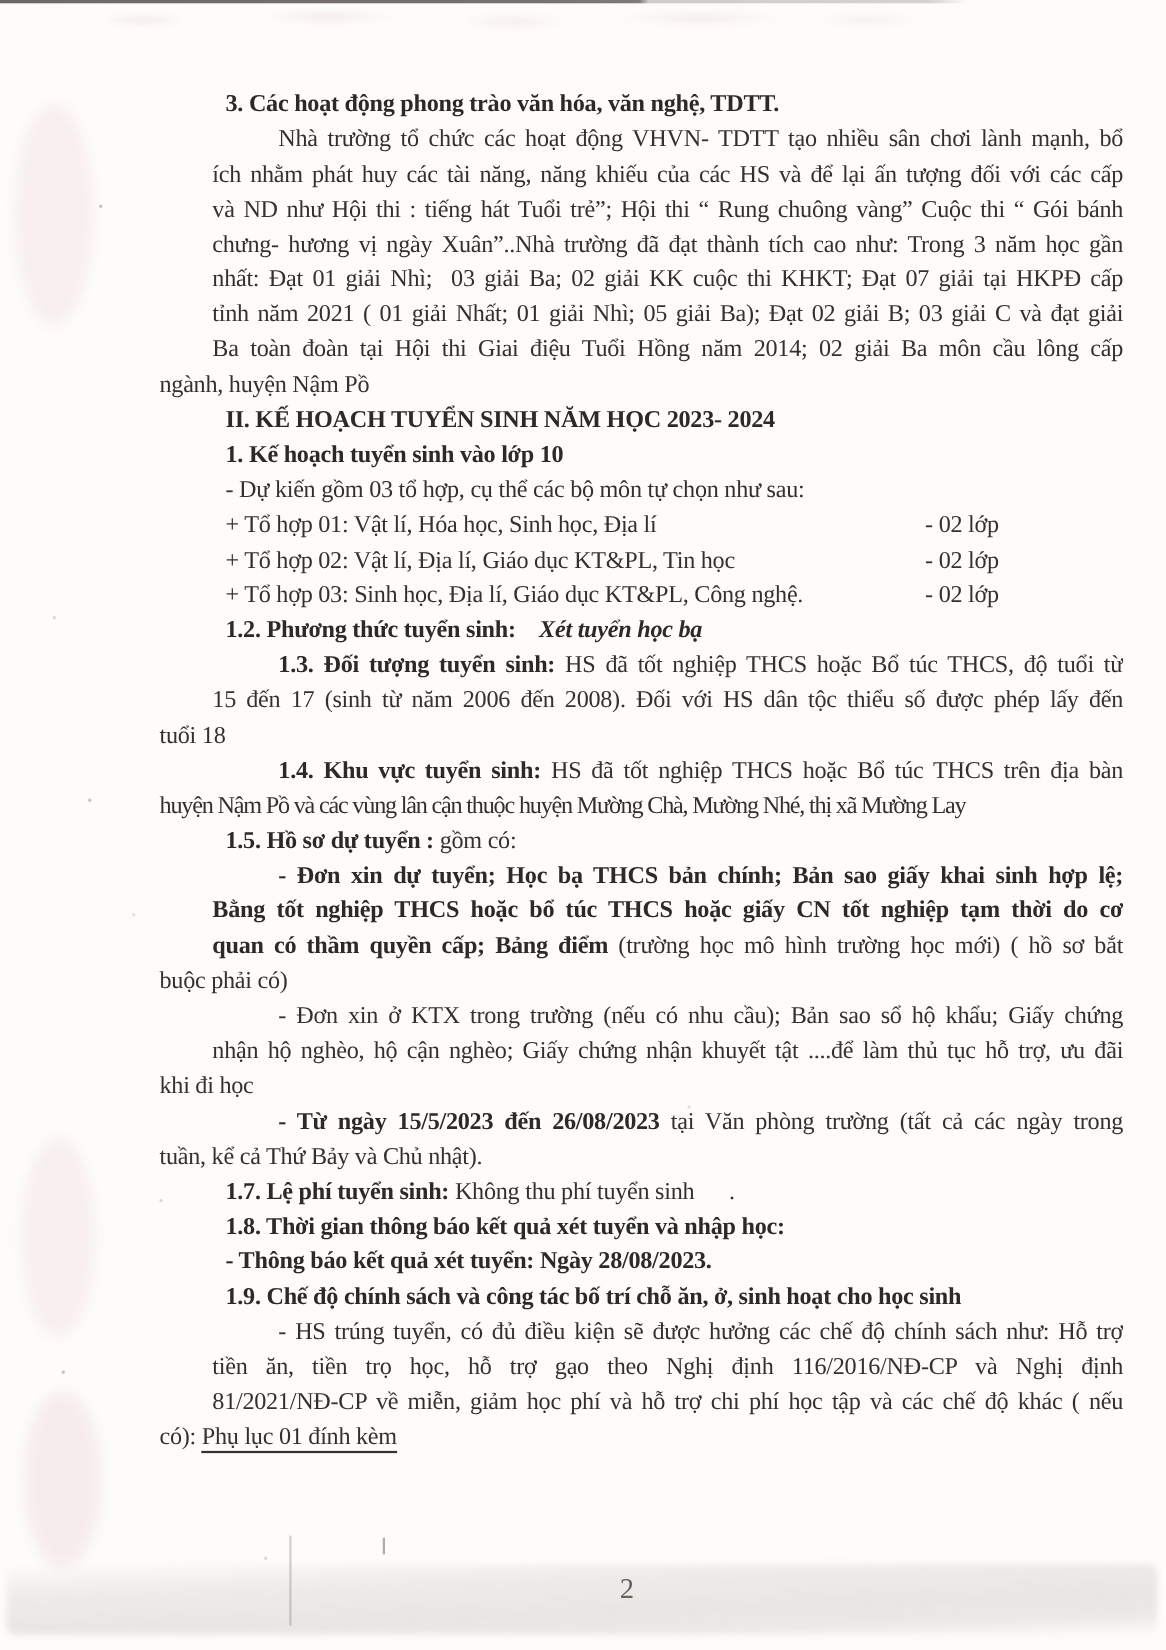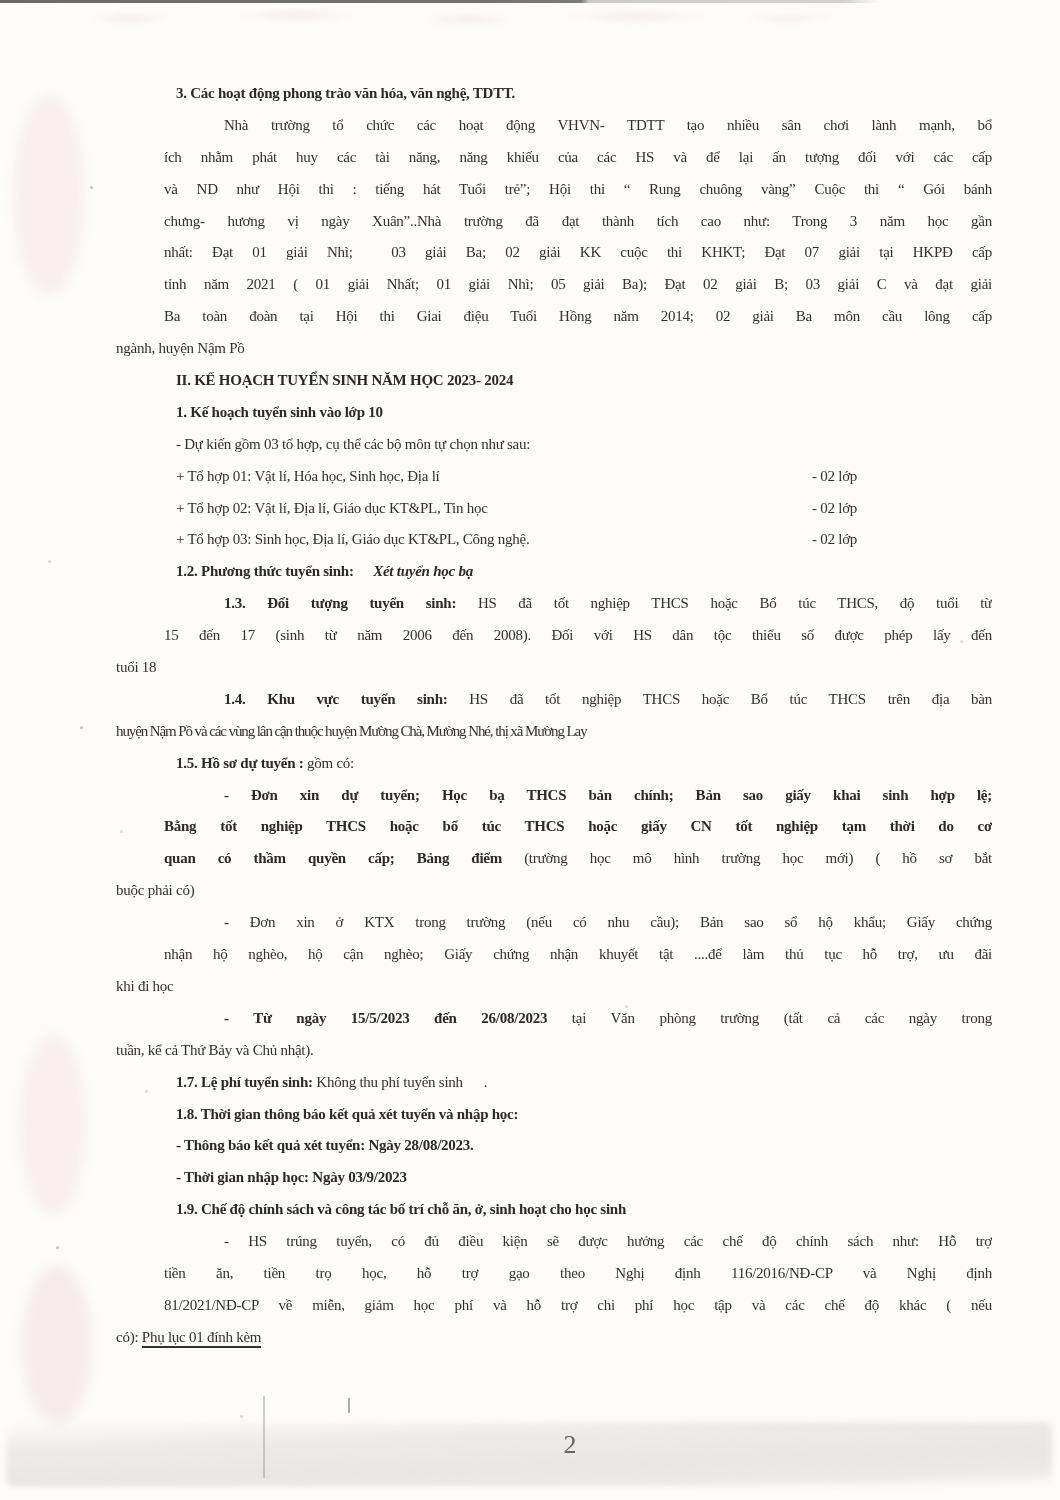--- a/index.html
+++ b/index.html
@@ -11,22 +11,22 @@
   .page{
     position:relative;
     width:1060px;height:1500px;
     background:var(--paper);
     overflow:hidden;
     font-family:"Liberation Serif","DejaVu Serif",serif;
     color:var(--ink);
   }
   
   .content{
-    position:absolute;left:116px;top:78px;width:876px;
-    font-size:15px;line-height:31.9px;letter-spacing:-0.25px;
+    position:absolute;left:145px;top:78px;width:876px;
+    font-size:22px;line-height:31.9px;letter-spacing:-0.25px;
   }
   .line{position:relative;height:31.9px;white-space:nowrap;}
   .line.ind{padding-left:60px;}
   .line.jst{white-space:normal;text-align:justify;text-align-last:justify;-moz-text-align-last:justify;overflow:hidden;margin-left:48px;}
   .line.tight{letter-spacing:-1.1px;}
   .seg-r{font-weight:400;}
   .seg-b{font-weight:700;color:var(--ink-bold);}
   .seg-i{}
   .seg-bi{font-weight:700;font-style:italic;color:var(--ink-bold);margin-left:16px;}
   .seg-iu{border-bottom:2px solid var(--ink);padding-bottom:1px;}
@@ -107,21 +107,20 @@
         <div class="line jst"><span class="seg-b">quan có thầm quyền cấp; Bảng điểm </span><span class="seg-r">(trường học mô hình trường học mới) </span><span class="seg-i">( hồ sơ bắt</span></div>
         <div class="line"><span class="seg-i">buộc phải có)</span></div>
         <div class="line ind jst"><span class="seg-r">- Đơn xin ở KTX trong trường (nếu có nhu cầu); Bản sao sổ hộ khẩu; Giấy chứng</span></div>
         <div class="line jst"><span class="seg-r">nhận hộ nghèo, hộ cận nghèo; Giấy chứng nhận khuyết tật ....để làm thủ tục hỗ trợ, ưu đãi</span></div>
         <div class="line"><span class="seg-r">khi đi học</span></div>
         <div class="line ind jst"><span class="seg-b">- Từ ngày 15/5/2023 đến 26/08/2023 </span><span class="seg-r">tại Văn phòng trường </span><span class="seg-i">(tất cả các ngày trong</span></div>
         <div class="line"><span class="seg-i">tuần, kể cả Thứ Bảy và Chủ nhật</span><span class="seg-r">).</span></div>
         <div class="line ind"><span class="seg-b">1.7. Lệ phí tuyển sinh: </span><span class="seg-r">Không thu phí tuyển sinh</span><span class="seg-r">&nbsp;&nbsp;&nbsp;&nbsp;&nbsp;&nbsp;.</span></div>
         <div class="line ind"><span class="seg-b">1.8. Thời gian thông báo kết quả xét tuyển và nhập học:</span></div>
         <div class="line ind"><span class="seg-b">- Thông báo kết quả xét tuyển: Ngày 28/08/2023.</span></div>
-        <div class="line ind"><span class="seg-b">- Thời gian nhập học: Ngày 03/9/2023</span></div>
         <div class="line ind"><span class="seg-b">1.9. Chế độ chính sách và công tác bố trí chỗ ăn, ở, sinh hoạt cho học sinh</span></div>
         <div class="line ind jst"><span class="seg-r">- HS trúng tuyển, có đủ điều kiện sẽ được hưởng các chế độ chính sách như: Hỗ trợ</span></div>
         <div class="line jst"><span class="seg-r">tiền ăn, tiền trọ học, hỗ trợ gạo theo Nghị định 116/2016/NĐ-CP và Nghị định</span></div>
         <div class="line jst"><span class="seg-r">81/2021/NĐ-CP về miễn, giảm học phí và hỗ trợ chi phí học tập và các chế độ khác ( nếu</span></div>
         <div class="line"><span class="seg-r">có): </span><span class="seg-iu">Phụ lục 01 đính kèm</span></div>
       </div>
   </div>
 
   <div class="page-number">2</div>
 

